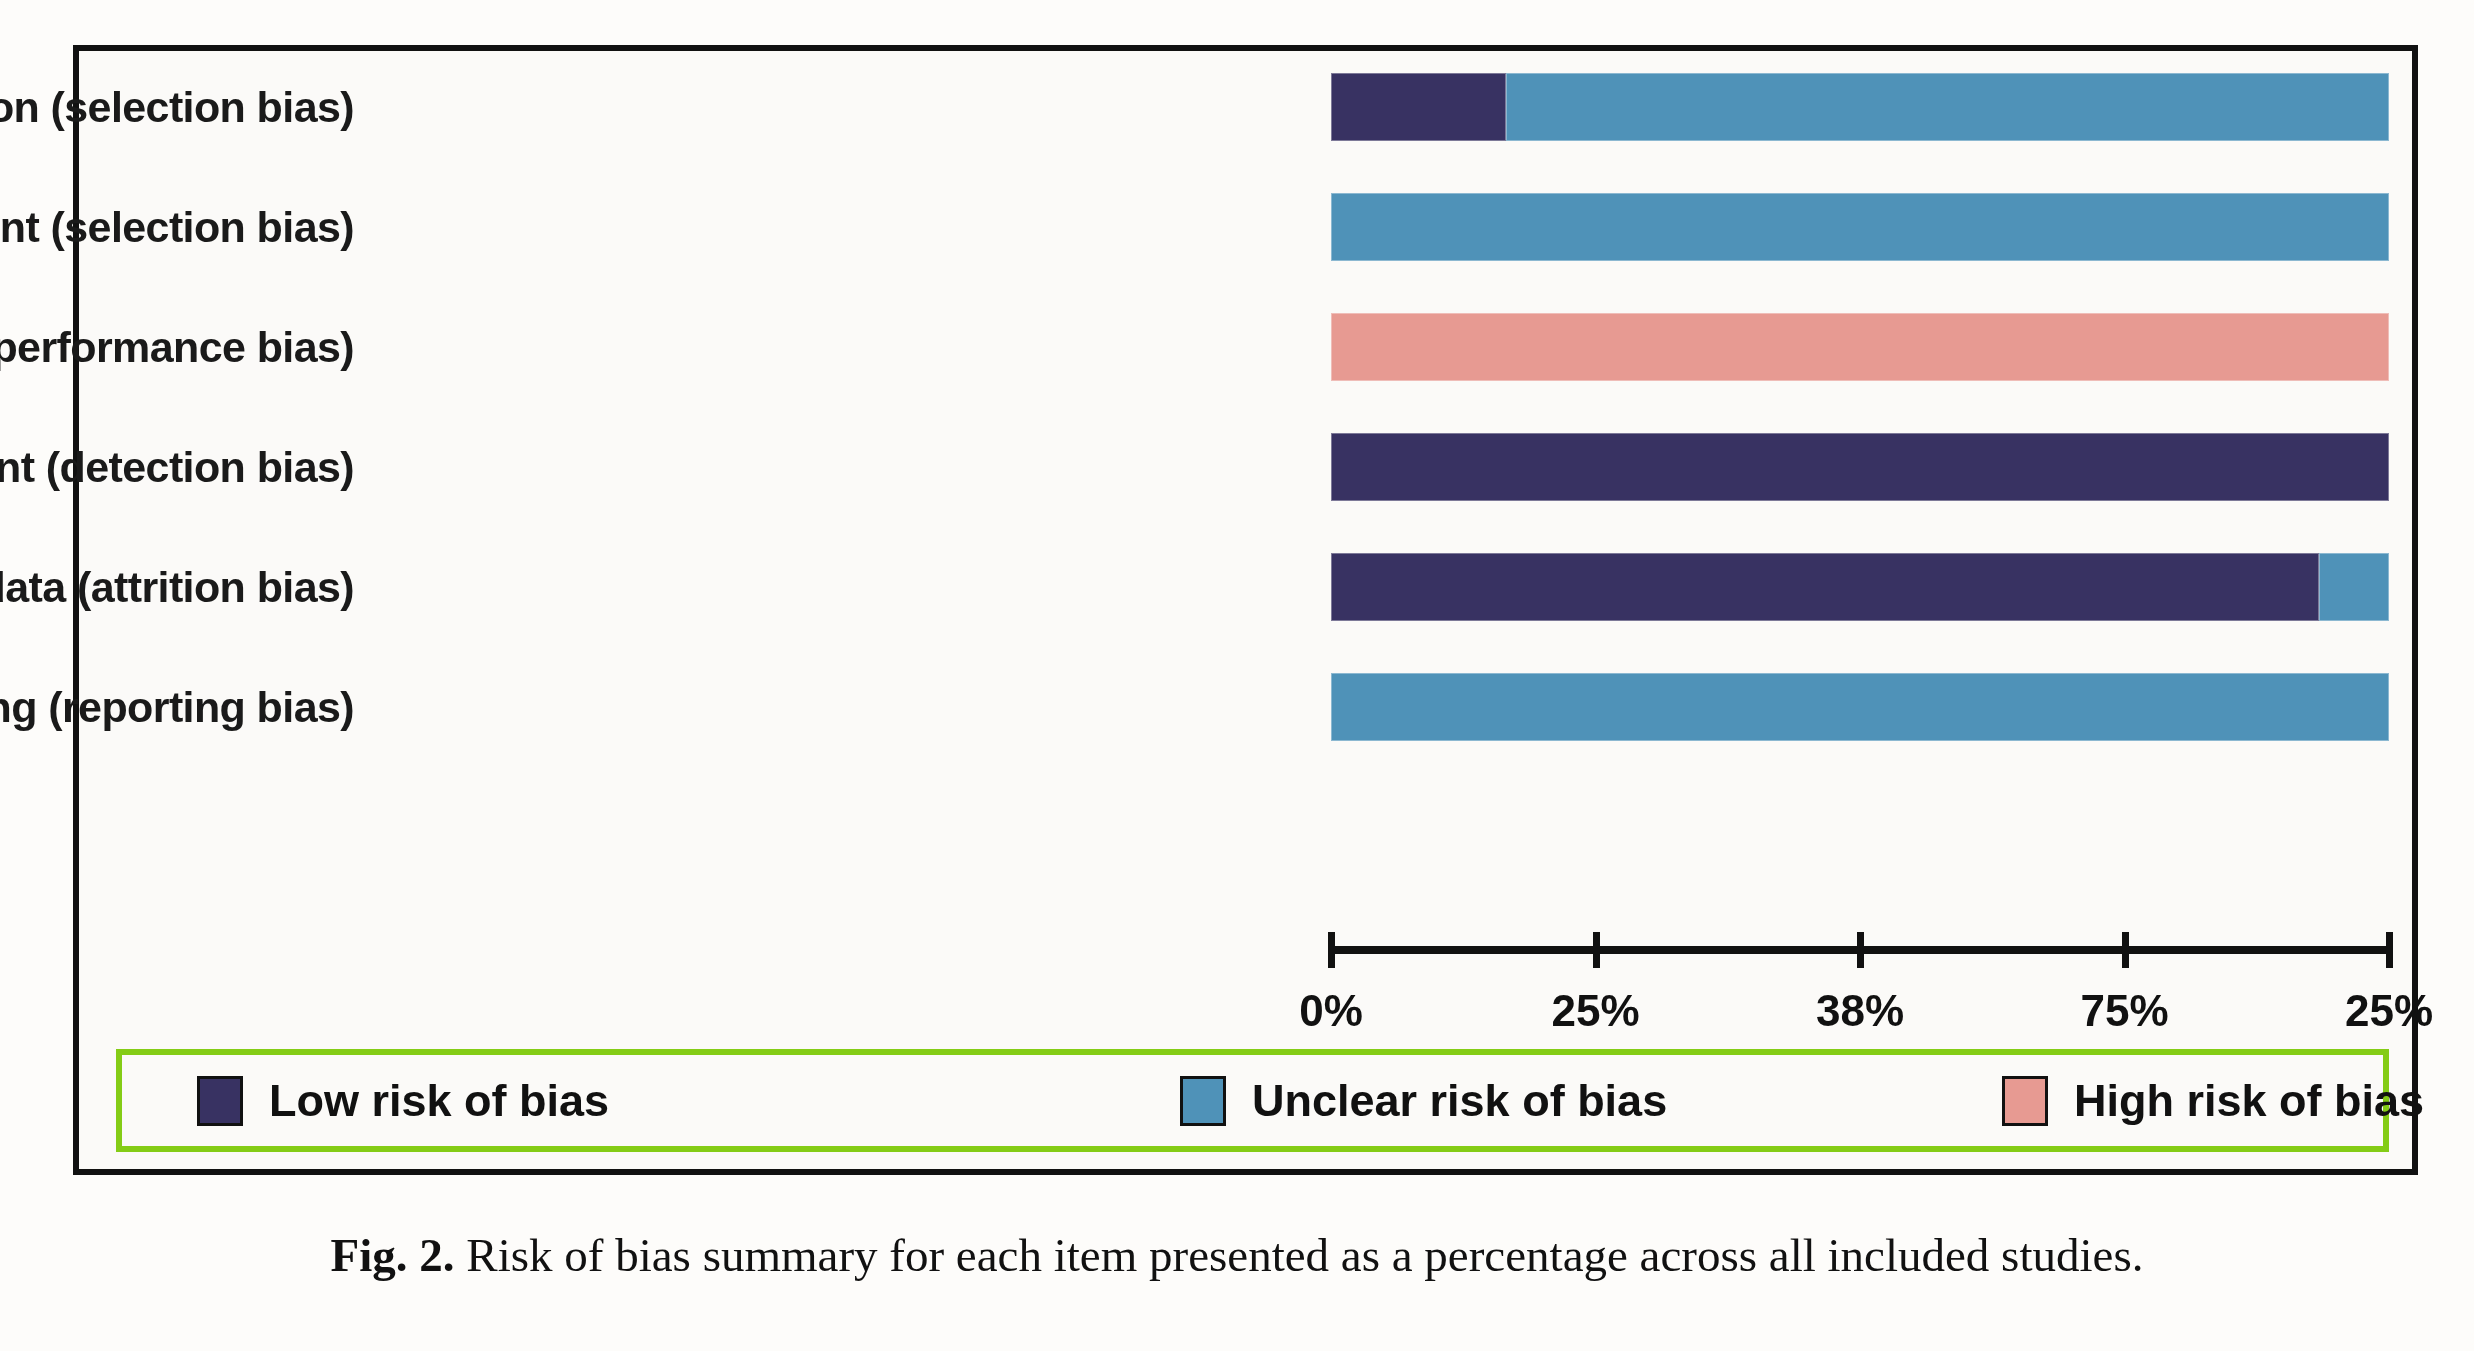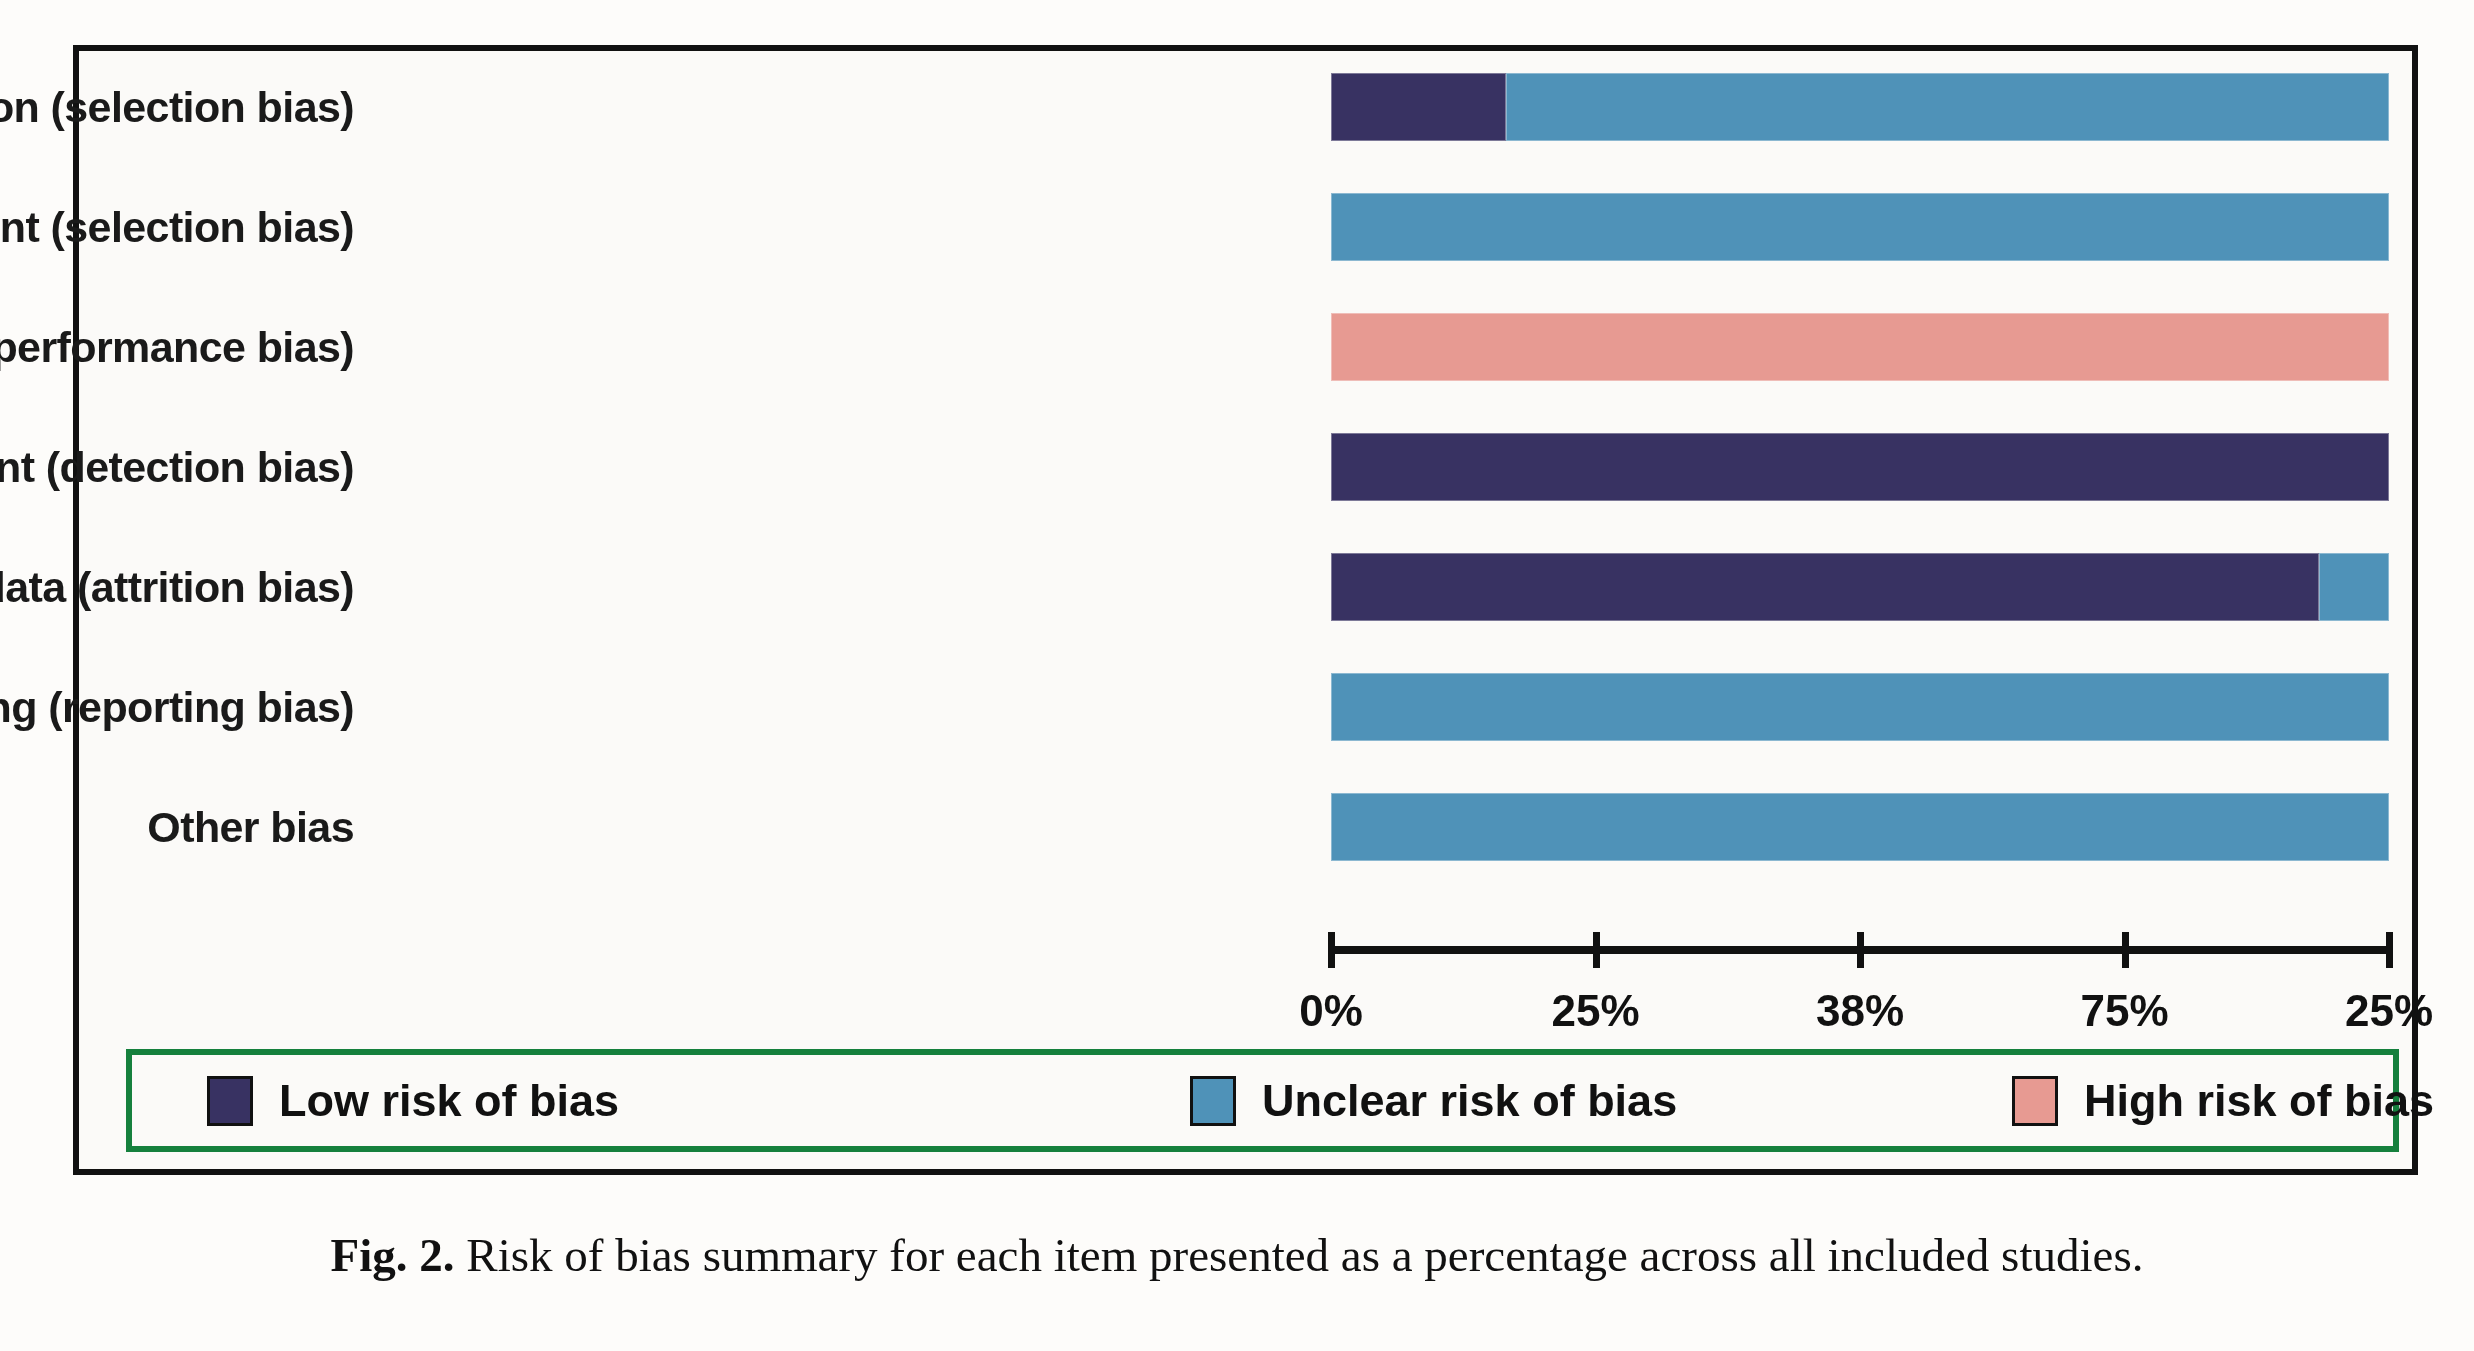--- a/index.html
+++ b/index.html
@@ -87,23 +87,23 @@
     font-weight:bold;
     color:#111111;
     transform:translateX(-50%);
     white-space:nowrap;
     font-family:"Liberation Sans", sans-serif;
   }
 
   
   .legend-box{
     position:absolute;
-    left:47px;  top:998px;
+    left:37px;  top:998px;
     width:2273px; height:103px;
-    border:6px solid #15803d;
+    border:6px solid #84cc16;
     background:#fbfaf8;
     box-sizing:border-box;
   }
   .legend-item{
     position:absolute;
     top:0;
     height:91px;
     display:flex;
     align-items:center;
   }
@@ -169,26 +169,20 @@
         </div>
         <div class="bar-row" style="top: 502px;">
           <div class="cat-label">Incomplete outcome data (attrition bias)</div>
           <div class="bar-track">
             <div class="seg" title="Low risk of bias: 93.4%" style="left: 0%; width: 93.4%; background: rgb(56, 50, 98);"></div>
             <div class="seg" title="Unclear risk of bias: 6.6%" style="left: 93.4%; width: 6.6%; background: rgb(79, 146, 184);"></div>
           </div>
         </div>
         <div class="bar-row" style="top: 622px;">
           <div class="cat-label">Selective reporting (reporting bias)</div>
-          <div class="bar-track">
-            <div class="seg" title="Unclear risk of bias: 100%" style="left: 0%; width: 100%; background: rgb(79, 146, 184);"></div>
-          </div>
-        </div>
-        <div class="bar-row" style="top: 742px;">
-          <div class="cat-label">Other bias</div>
           <div class="bar-track">
             <div class="seg" title="Unclear risk of bias: 100%" style="left: 0%; width: 100%; background: rgb(79, 146, 184);"></div>
           </div>
         </div>
       </div>
 
     <div class="axis">
       <div id="ticks">
           <div class="tick" style="left: 0%;"></div>
           <div class="tick-label" style="left: 0%;">0%</div>

